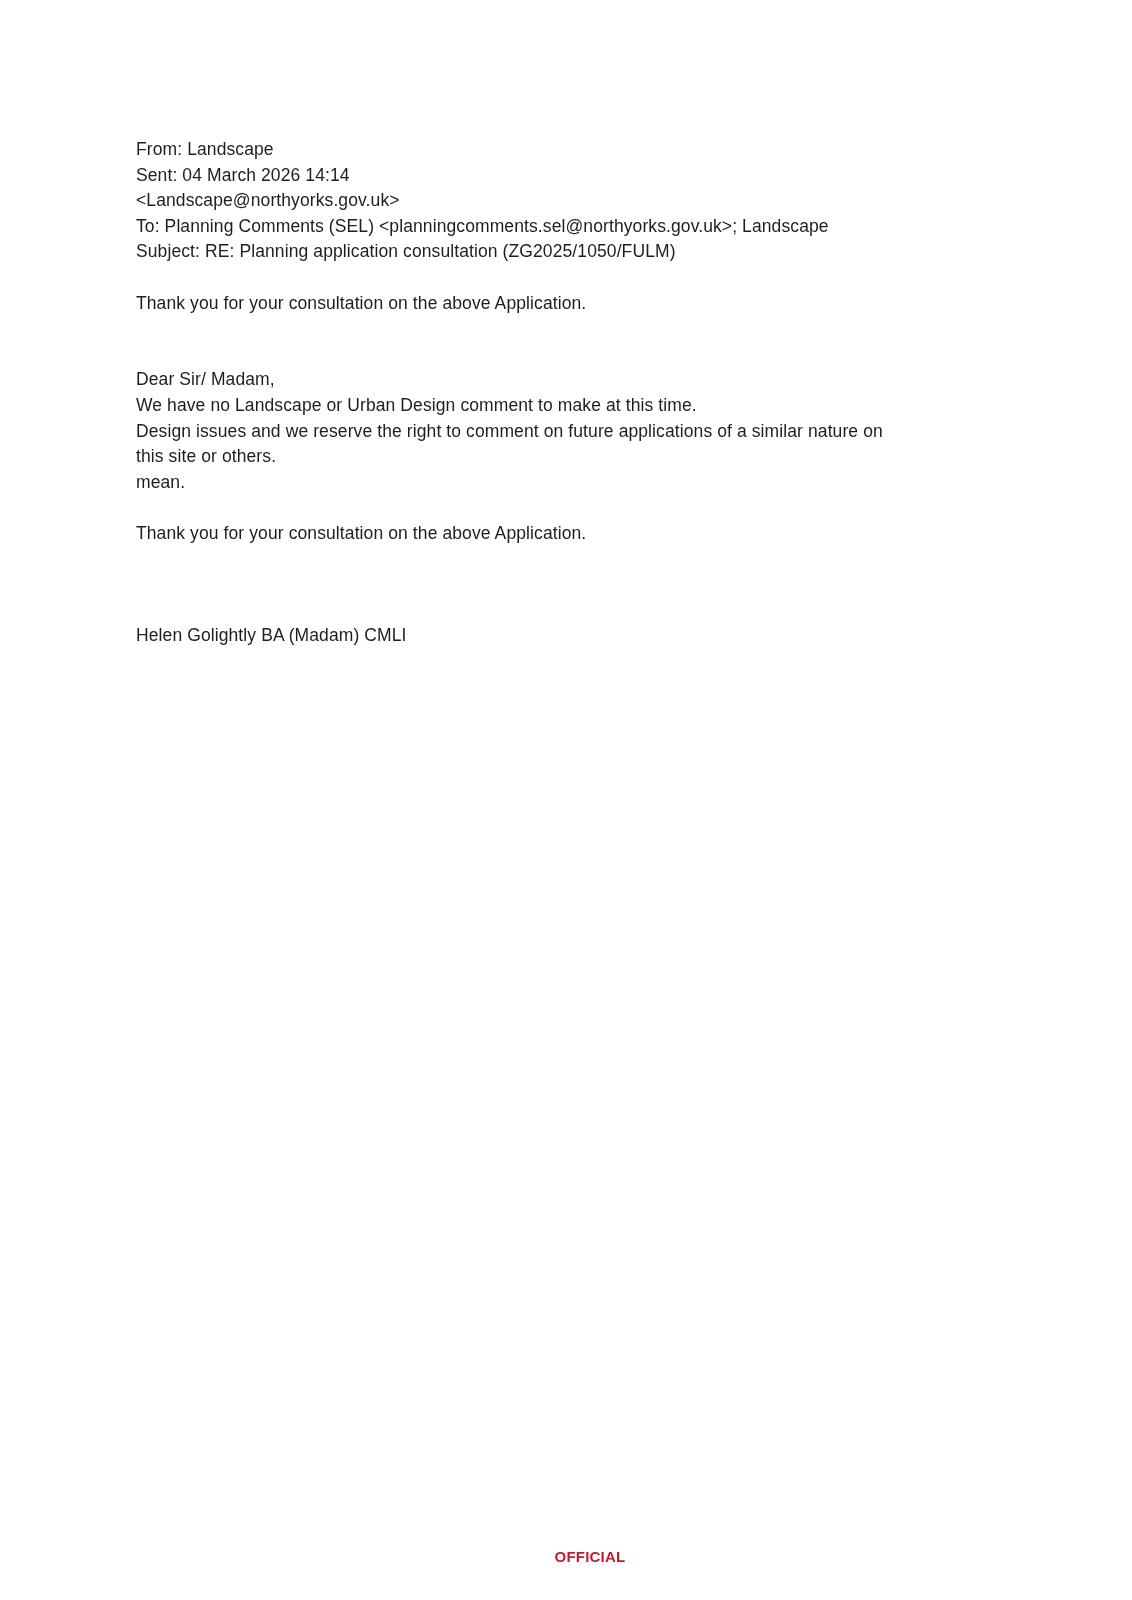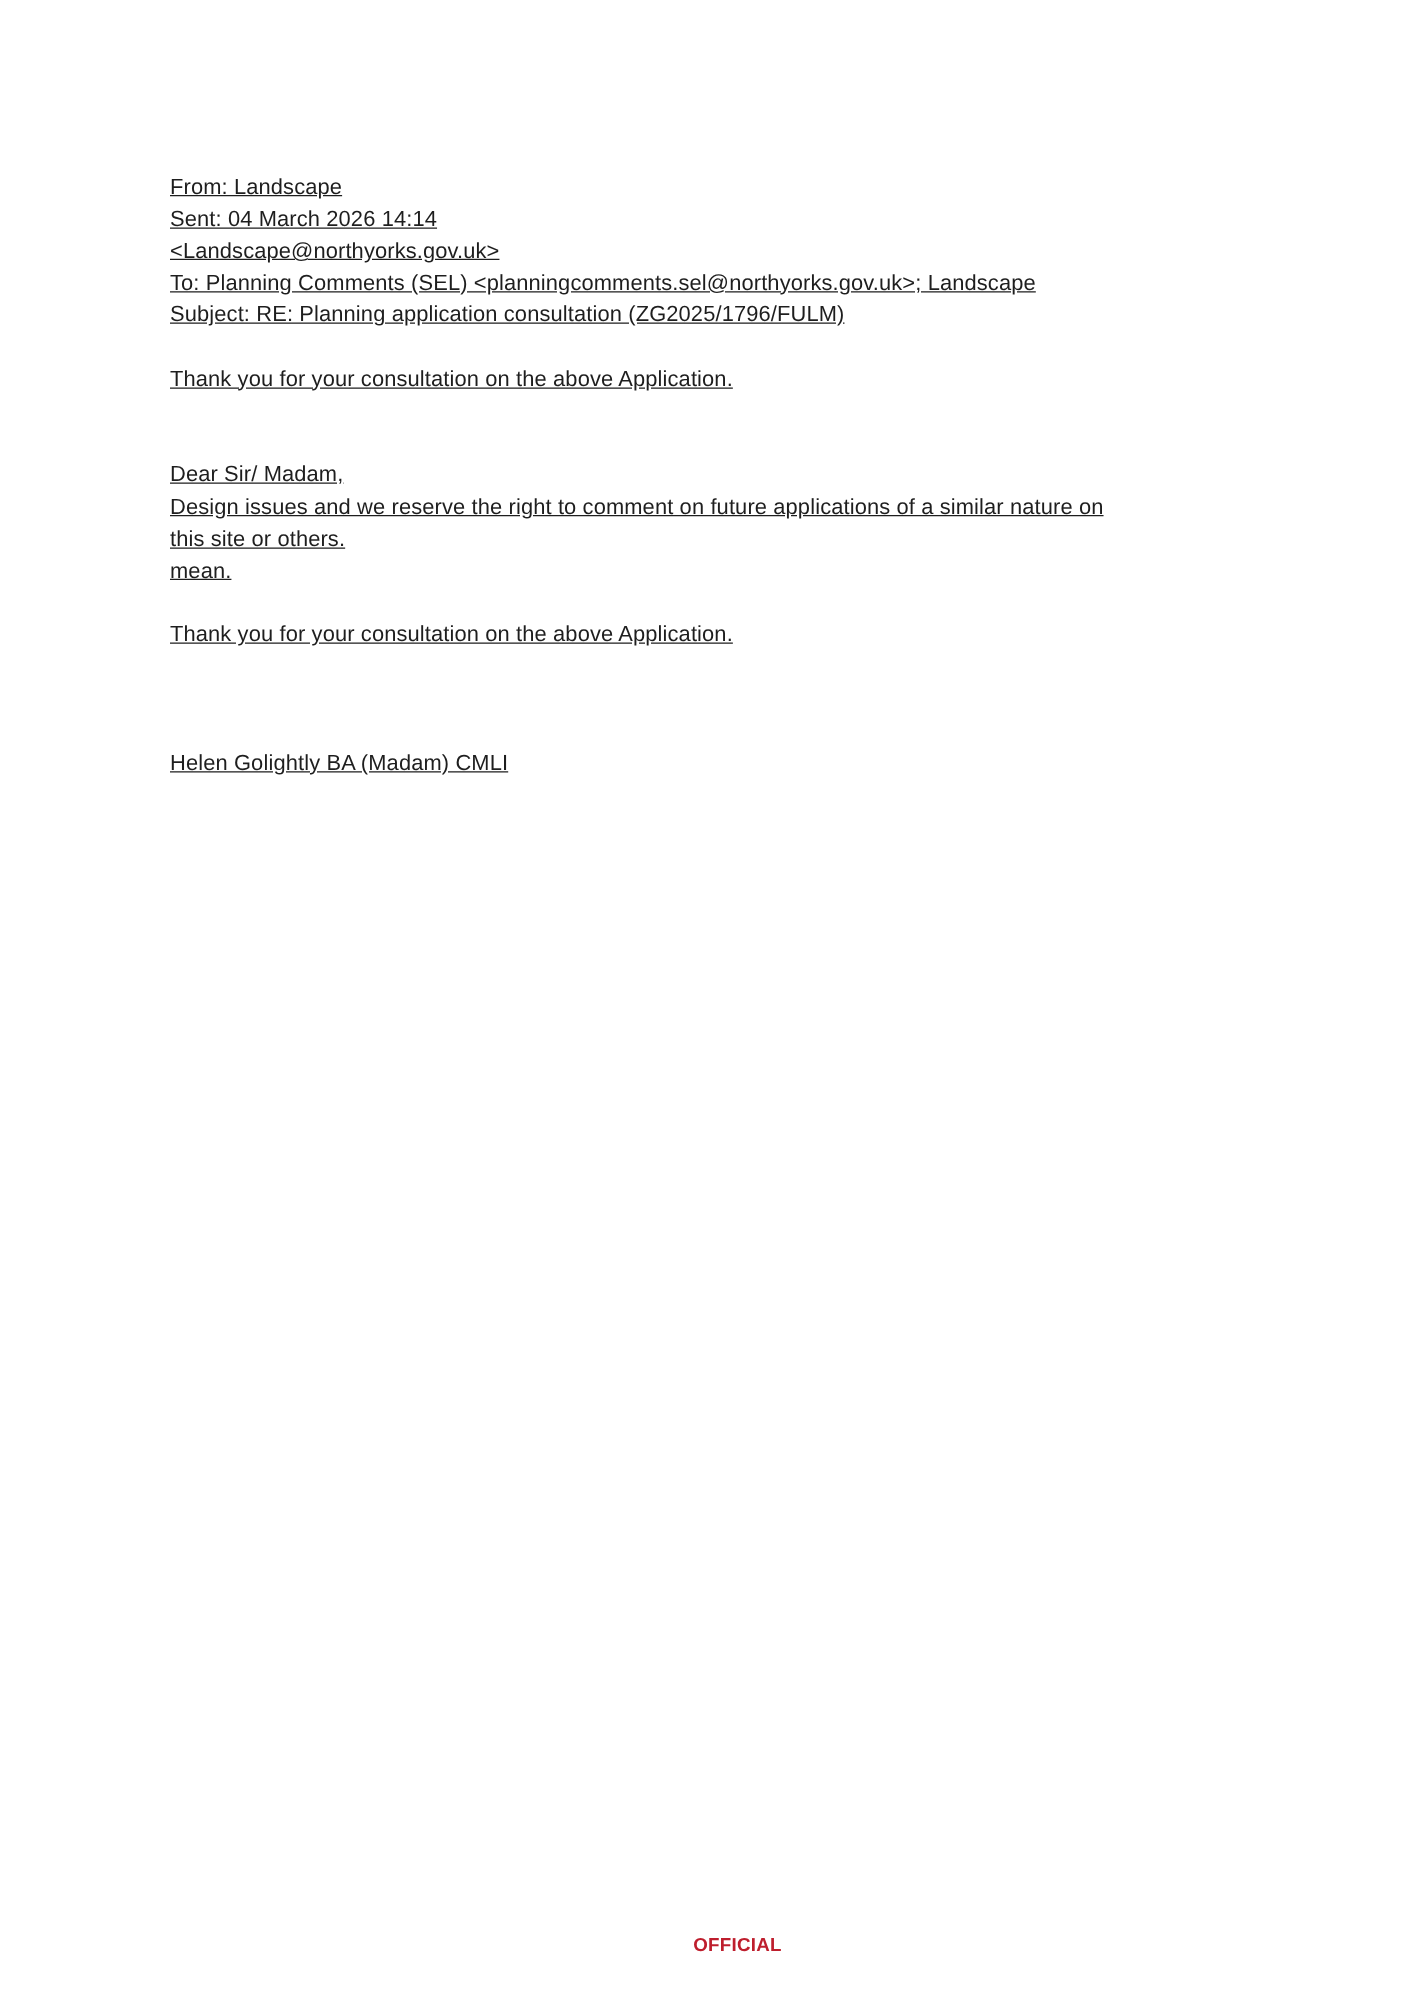--- a/index.html
+++ b/index.html
@@ -17,21 +17,20 @@
     overflow: hidden;
   }
   .email-content {
     position: absolute;
     left: 136px;
     top: 137px;
     width: 860px;
     font-size: 17.5px;
     line-height: 25.6px;
     letter-spacing: 0.1px;
-    text-decoration: underline;
   }
   .line {
     min-height: 25.6px;
     white-space: nowrap;
   }
   .blank {
     min-height: 25.6px;
   }
   .classification-footer {
     position: absolute;
@@ -49,30 +48,31 @@
 <body>
 
 <div class="page">
 
   <div class="email-content">
 
     <div class="line">From: Landscape</div>
     <div class="line">Sent: 04 March 2026 14:14</div>
     <div class="line">&lt;Landscape@northyorks.gov.uk&gt;</div>
     <div class="line">To: Planning Comments (SEL) &lt;planningcomments.sel@northyorks.gov.uk&gt;; Landscape</div>
-    <div class="line">Subject: RE: Planning application consultation (ZG2025/1796/FULM)</div>
+    <div class="line">Subject: RE: Planning application consultation (ZG2025/1050/FULM)</div>
 
     <div class="blank"></div>
 
     <div class="line">Thank you for your consultation on the above Application.</div>
 
     <div class="blank"></div>
     <div class="blank"></div>
 
     <div class="line">Dear Sir/ Madam,</div>
+    <div class="line">We have no Landscape or Urban Design comment to make at this time.</div>
     <div class="line">Design issues and we reserve the right to comment on future applications of a similar nature on</div>
     <div class="line">this site or others.</div>
     <div class="line">mean.</div>
 
     <div class="blank"></div>
 
     <div class="line">Thank you for your consultation on the above Application.</div>
 
     <div class="blank"></div>
     <div class="blank"></div>

